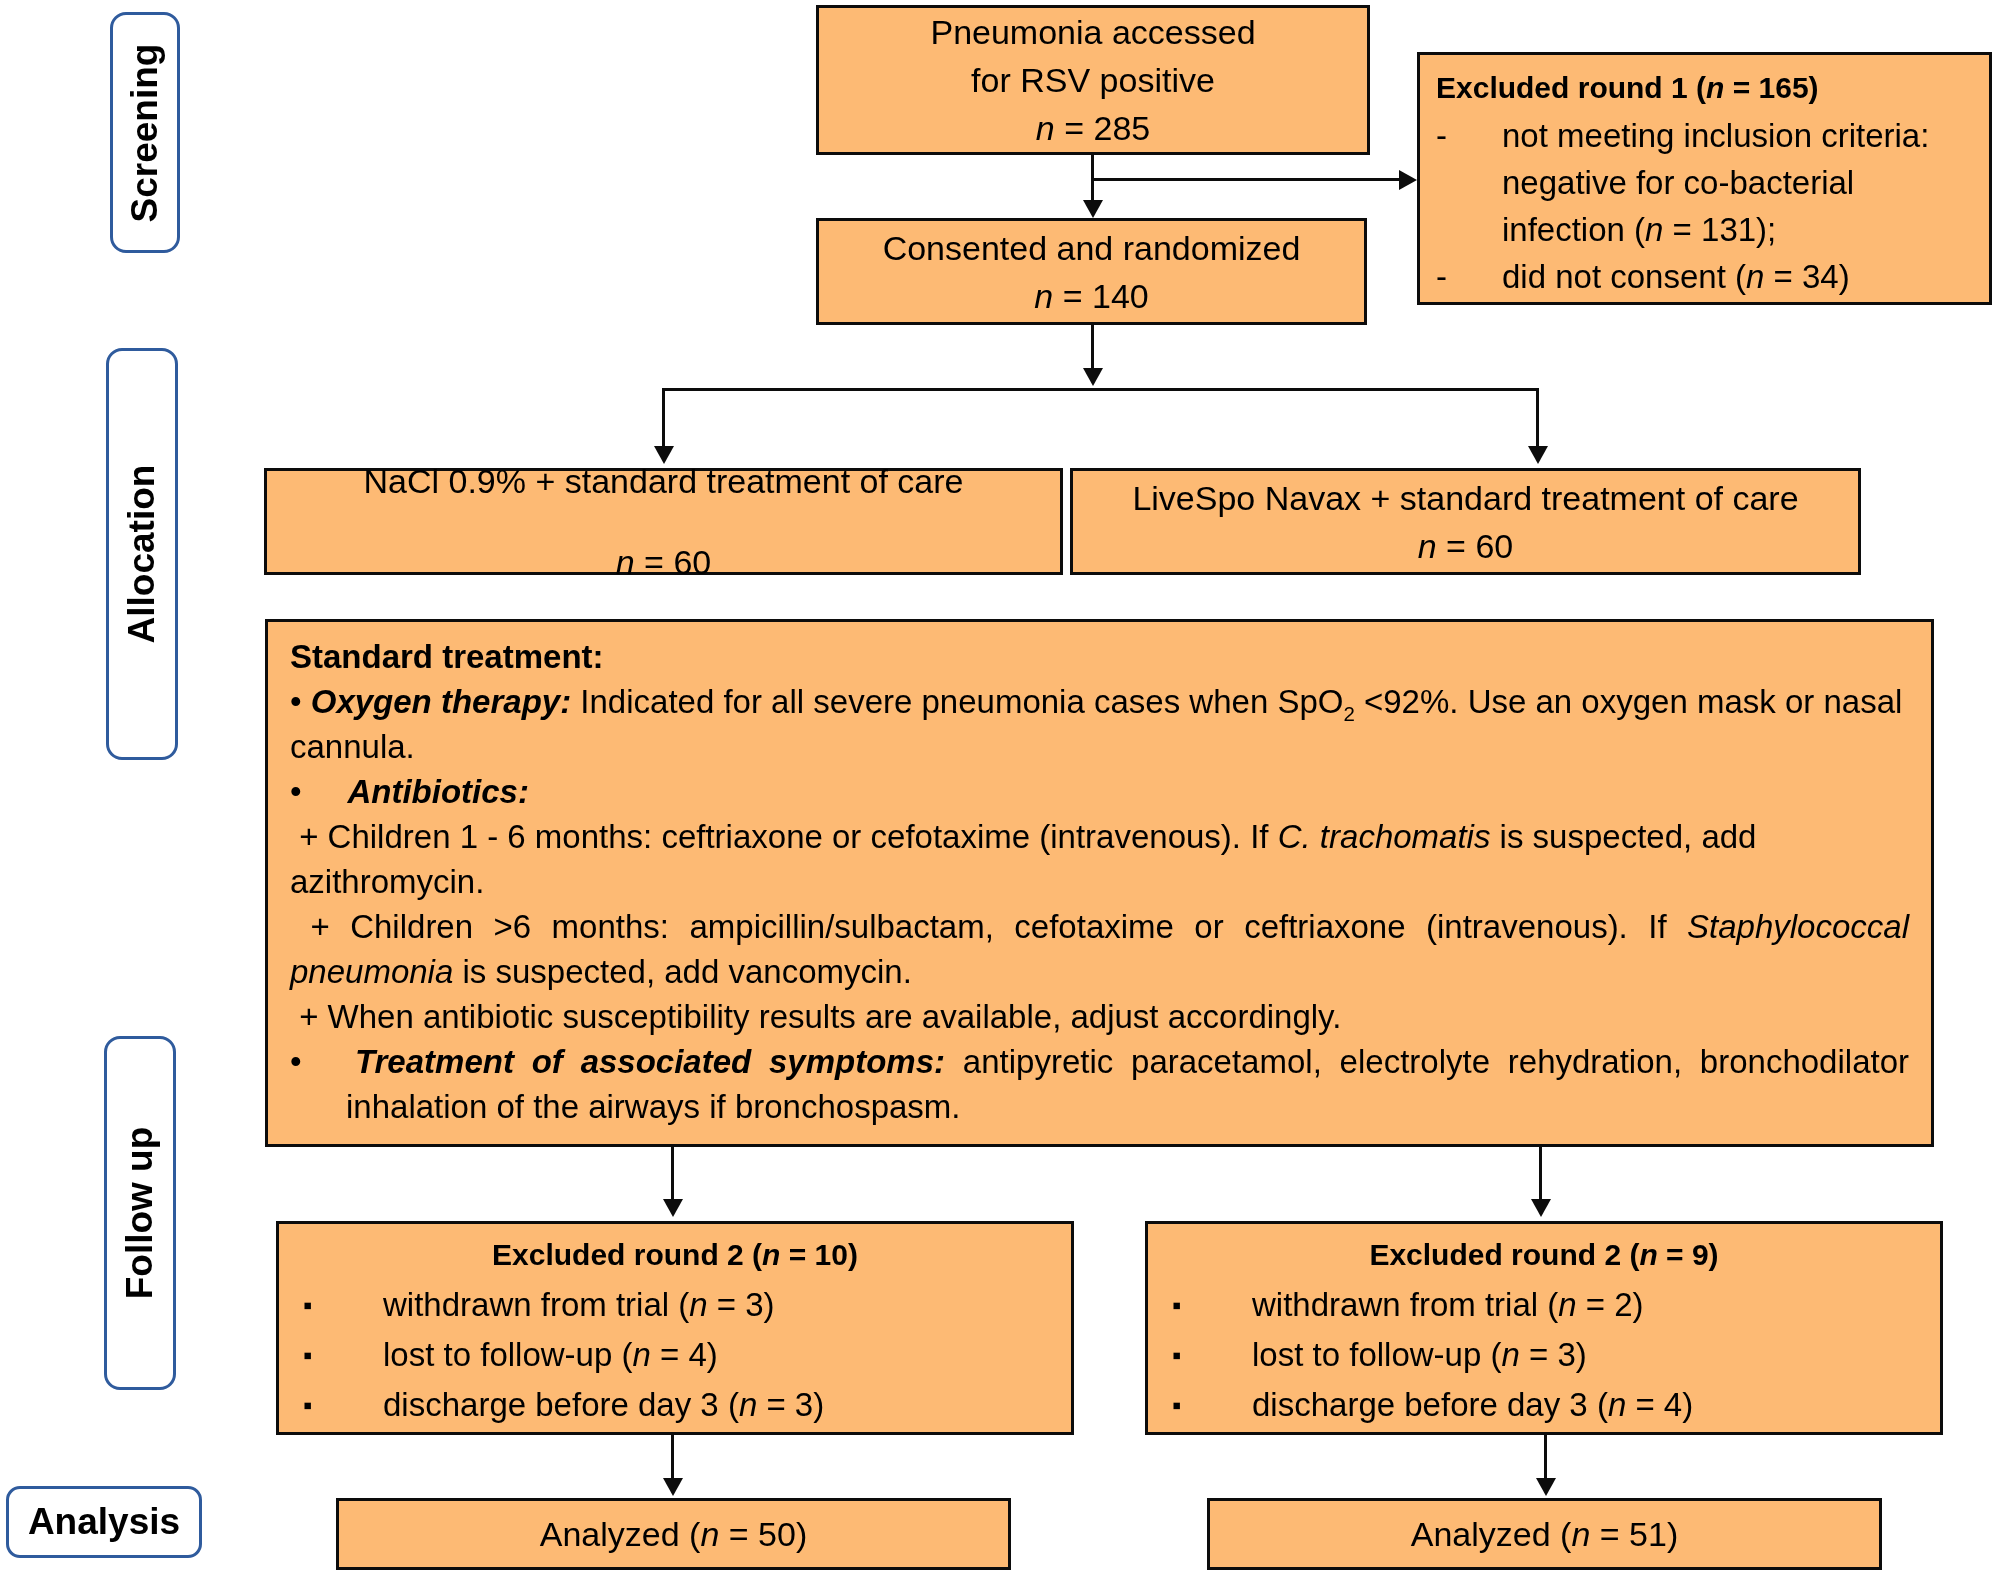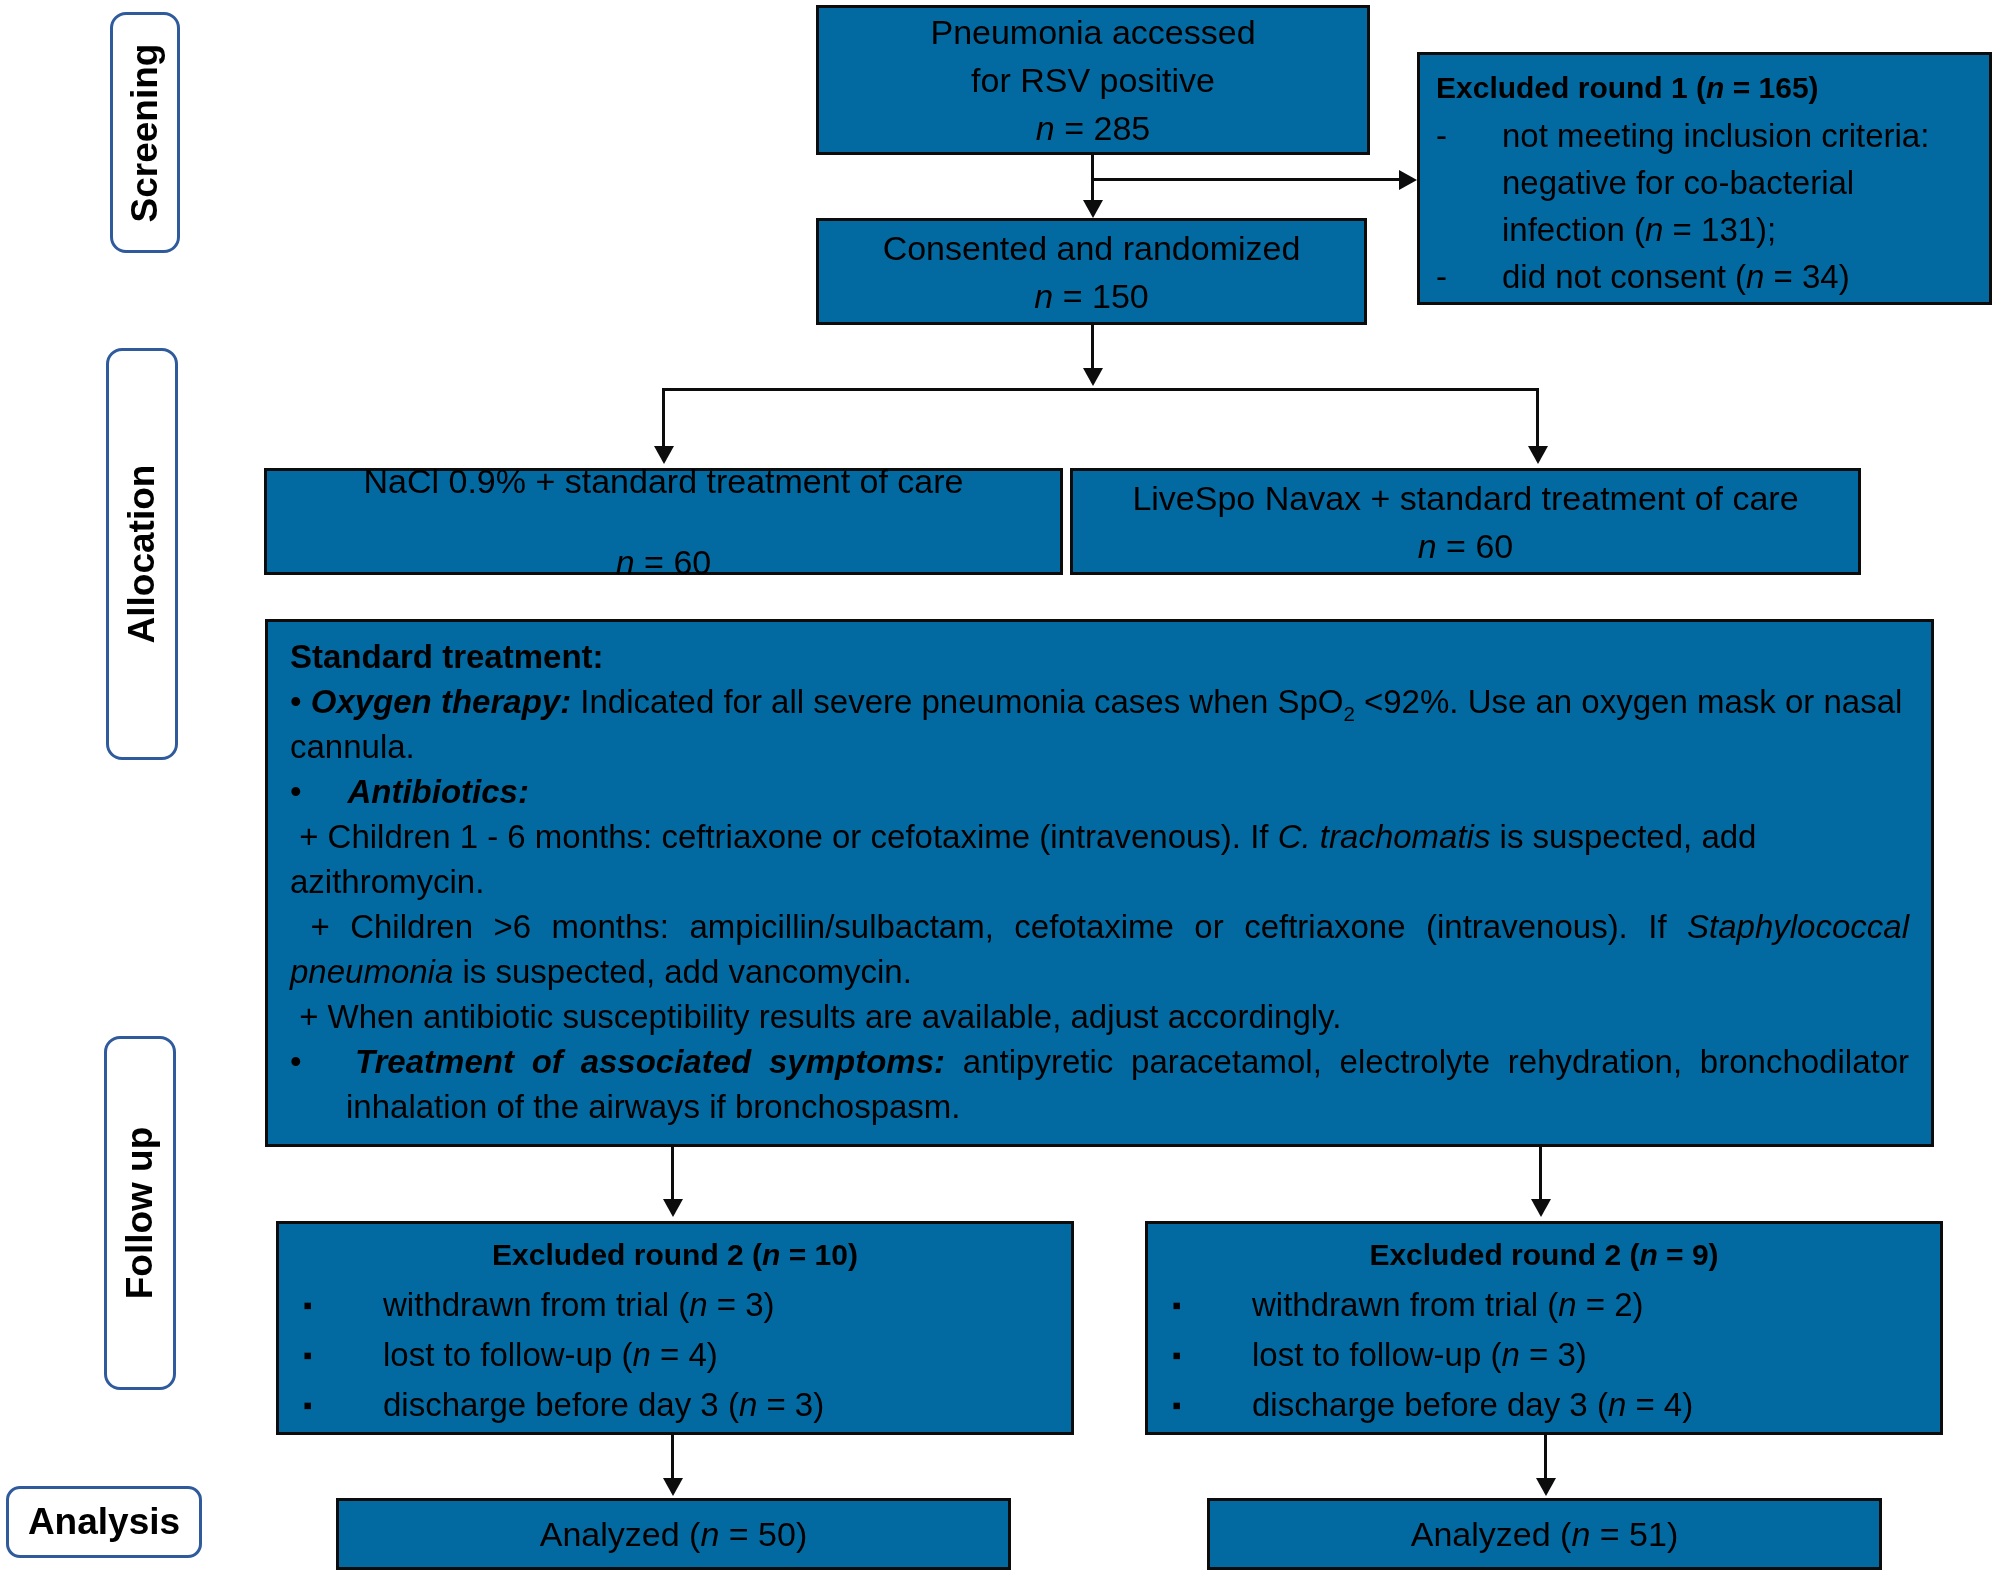--- a/index.html
+++ b/index.html
@@ -2,21 +2,21 @@
 <html><head>
 <meta charset="utf-8">
 <style>
   html,body{margin:0;padding:0;background:#ffffff;}
   #stage{position:relative;width:2000px;height:1572px;background:#ffffff;
          font-family:"Liberation Sans","DejaVu Sans",sans-serif;color:#000;}
   .b{font-weight:bold;}
   .i{font-style:italic;}
   sub{font-size:0.62em;line-height:0;}
   
-  .fb{position:absolute;background:#0369a1;border:3px solid #0c0c0c;box-sizing:border-box;}
+  .fb{position:absolute;background:#fdba74;border:3px solid #0c0c0c;box-sizing:border-box;}
   .fb-center{display:flex;flex-direction:column;justify-content:center;align-items:center;text-align:center;}
   .line34{font-size:34px;line-height:48px;white-space:nowrap;}
   
   .stage-label{position:absolute;background:#fff;border:3px solid #2f5b9d;border-radius:16px;
                box-sizing:border-box;display:flex;align-items:center;justify-content:center;}
   .stage-label .vtxt{transform:rotate(-90deg);white-space:nowrap;font-size:37px;font-weight:bold;}
   .stage-label .htxt{white-space:nowrap;font-size:37px;font-weight:bold;}
   
   .xtitle{font-size:30px;line-height:50px;}
   .li{display:flex;font-size:33px;line-height:50px;}
@@ -74,21 +74,21 @@
       <span class="itx"><span>not meeting inclusion criteria: negative for co-bacterial infection (</span><span class="i">n</span><span> = 131);</span></span>
     </div>
     <div class="li">
       <span class="bul">-</span>
       <span class="itx"><span>did not consent (</span><span class="i">n</span><span> = 34)</span></span>
     </div>
   </div>
 
   <div class="fb fb-center" style="left:816px;top:218px;width:551px;height:107px;">
     <div class="line34"><span>Consented and randomized</span></div>
-    <div class="line34"><span class="i">n</span><span> = 150</span></div>
+    <div class="line34"><span class="i">n</span><span> = 140</span></div>
   </div>
 
   <div class="fb fb-center" style="left:264px;top:468px;width:799px;height:107px;gap:33px;">
     <div class="line34"><span>NaCl 0.9% + standard treatment of care</span></div>
     <div class="line34"><span class="i">n</span><span> = 60</span></div>
   </div>
   <div class="fb fb-center" style="left:1070px;top:468px;width:791px;height:107px;">
     <div class="line34"><span>LiveSpo Navax + standard treatment of care</span></div>
     <div class="line34"><span class="i">n</span><span> = 60</span></div>
   </div>

